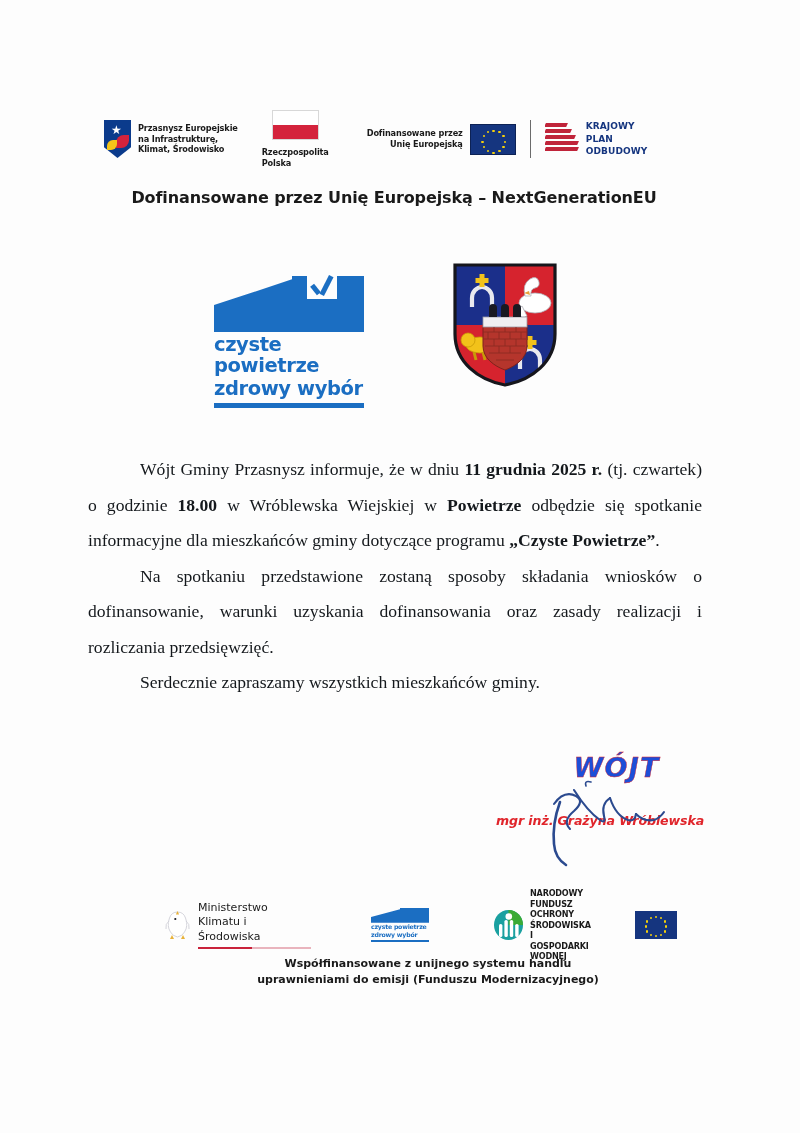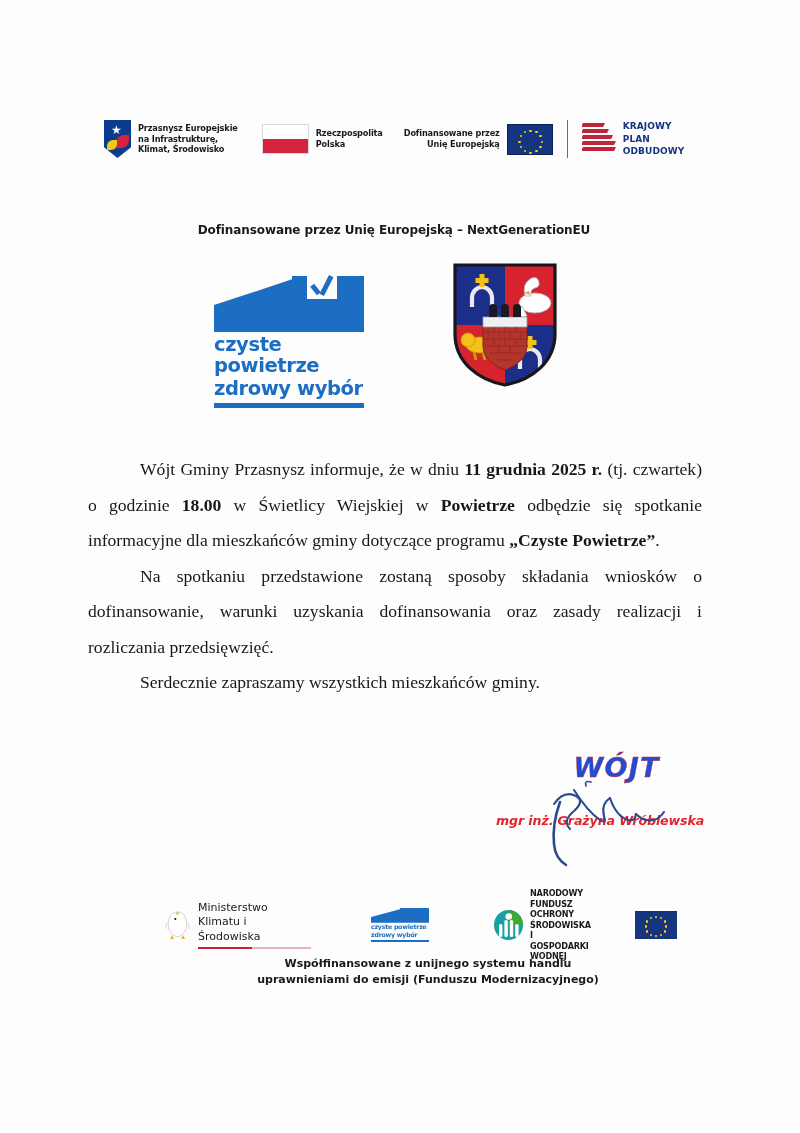--- a/index.html
+++ b/index.html
@@ -139,25 +139,24 @@
     letter-spacing: 0.1px;
   }
 
   
   .subtitle {
     position: absolute;
     top: 188px;
     left: 0; right: 12px;
     text-align: center;
     font-family: "DejaVu Sans", "Liberation Sans", sans-serif;
-    font-size: 12px;
+    font-size: 16px;
     font-weight: 700;
     color: #1a1a1a;
     letter-spacing: -0.1px;
-    margin-top: 35px;
   }
 
   
   .cp-logo {
     position: absolute;
     left: 214px;
     top: 276px;
     width: 158px;
   }
   .cp-house {
@@ -380,21 +379,21 @@
       <div class="fe-mark">
         <span class="star">★</span>
         <span class="swoosh-r"></span>
         <span class="swoosh-y"></span>
       </div>
       <div class="logo-caption">Przasnysz Europejskie
 na Infrastrukturę,
 Klimat, Środowisko</div>
     </div>
 
-    <div class="logo-block" style="margin-right:21px;">
+    <div class="logo-block" style="margin-right:38px;flex-direction:column;">
       <div class="pl-flag"></div>
       <div class="logo-caption">Rzeczpospolita
 Polska</div>
     </div>
 
     <div class="logo-block">
       <div class="logo-caption right-align">Dofinansowane przez
 Unię Europejską</div>
       <div class="eu-flag">
         <span class="stars">
@@ -500,21 +499,21 @@
             <path d="M31,70 H75 M31,77 H74 M33,84 H73 M37,91 H69 M44,98 H62"></path>
             <path d="M42,65 v5 M53,65 v5 M64,65 v5 M36,70 v7 M47,70 v7 M58,70 v7 M69,70 v7 M42,77 v7 M53,77 v7 M64,77 v7 M47,84 v7 M58,84 v7"></path>
           </g>
         </g>
       </g>
       <path d="M3,3 H103 V72 C103,100 80,118 53,123 C26,118 3,100 3,72 Z" fill="none" stroke="#16161c" stroke-width="3.2"></path>
     </svg>
   </div>
 
   <div class="body-text">
-    <p><span>Wójt Gminy Przasnysz informuje, że w dniu </span><b>11 grudnia 2025 r.</b><span> (tj. czwartek) o godzinie </span><b>18.00</b><span> w Świetlicy Wiejskiej w </span><b>Powietrze</b><span> odbędzie się spotkanie informacyjne dla mieszkańców gminy dotyczące programu </span><b>„Czyste Powietrze”</b><span>.</span></p>
+    <p><span>Wójt Gminy Przasnysz informuje, że w dniu </span><b>11 grudnia 2025 r.</b><span> (tj. czwartek) o godzinie </span><b>18.00</b><span> w Wróblewska Wiejskiej w </span><b>Powietrze</b><span> odbędzie się spotkanie informacyjne dla mieszkańców gminy dotyczące programu </span><b>„Czyste Powietrze”</b><span>.</span></p>
     <p>Na spotkaniu przedstawione zostaną sposoby składania wniosków o dofinansowanie, warunki uzyskania dofinansowania oraz zasady realizacji i rozliczania przedsięwzięć.</p>
     <p>Serdecznie zapraszamy wszystkich mieszkańców gminy.</p>
   </div>
 
   <div class="signature">
     <div class="sig-wojt">WÓJT</div>
     <div class="sig-name">mgr inż. Grażyna Wróblewska</div>
     <svg class="sig-scribble" viewBox="0 0 185 95">
       <g fill="none" stroke="#2b4a8f" stroke-width="2.1" stroke-linecap="round">
         <path d="M30,32 q10,-14 22,-8 q9,5 -2,15 q-12,10 -4,18"></path>

